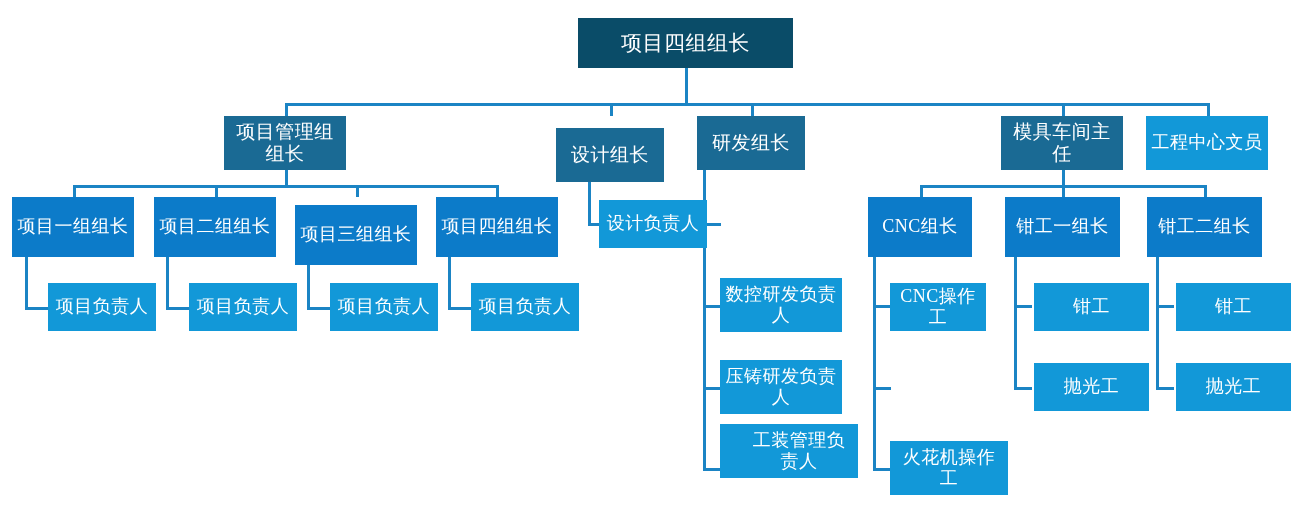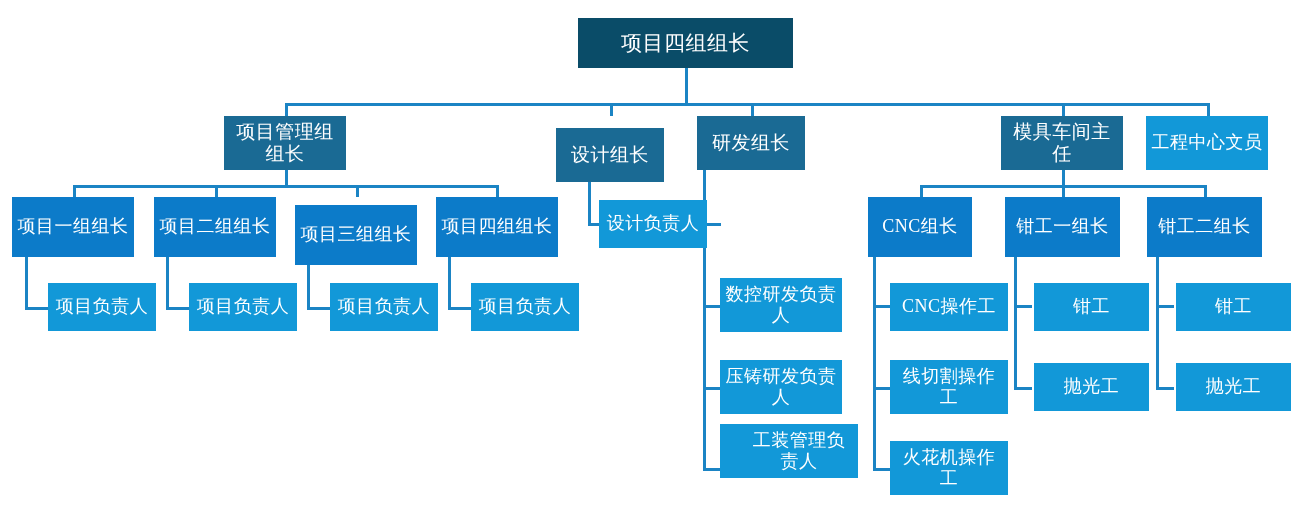--- a/index.html
+++ b/index.html
@@ -127,22 +127,21 @@
   <div class="node lvl-cyan" style="left:599px; top:200px; width:108px; height:48px;">设计负责人</div>
 
   <div class="node lvl-cyan" style="left:720px; top:278px; width:122px; height:54px;">数控研发负责人</div>
   <div class="node lvl-cyan" style="left:720px; top:360px; width:122px; height:54px;">压铸研发负责人</div>
   <div class="node lvl-cyan" style="left:720px; top:424px; width:138px; height:54px;padding-left:24px;">工装管理负责人</div>
 
   <div class="node lvl-blue" style="left:868px; top:197px; width:104px; height:60px;">CNC组长</div>
   <div class="node lvl-blue" style="left:1147px; top:197px; width:115px; height:60px;">钳工二组长</div>
   <div class="node lvl-blue" style="left:1005px; top:197px; width:115px; height:60px;">钳工一组长</div>
 
-  <div class="node lvl-cyan" style="left:890px; top:283px; width:118px; height:48px;">CNC操作工</div>
-  <div class="node lvl-cyan" style="left:890px; top:360px; width:118px; height:54px;">线切割操作工</div>
+  <div class="node lvl-cyan" style="left:890px; top:283px; width:96px; height:48px;">CNC操作工</div>
   <div class="node lvl-cyan" style="left:890px; top:441px; width:118px; height:54px;">火花机操作工</div>
 
   <div class="node lvl-cyan" style="left:1034px; top:283px; width:115px; height:48px;">钳工</div>
   <div class="node lvl-cyan" style="left:1034px; top:363px; width:115px; height:48px;">抛光工</div>
 
   <div class="node lvl-cyan" style="left:1176px; top:283px; width:115px; height:48px;">钳工</div>
   <div class="node lvl-cyan" style="left:1176px; top:363px; width:115px; height:48px;">抛光工</div>
 
 </div>
 

